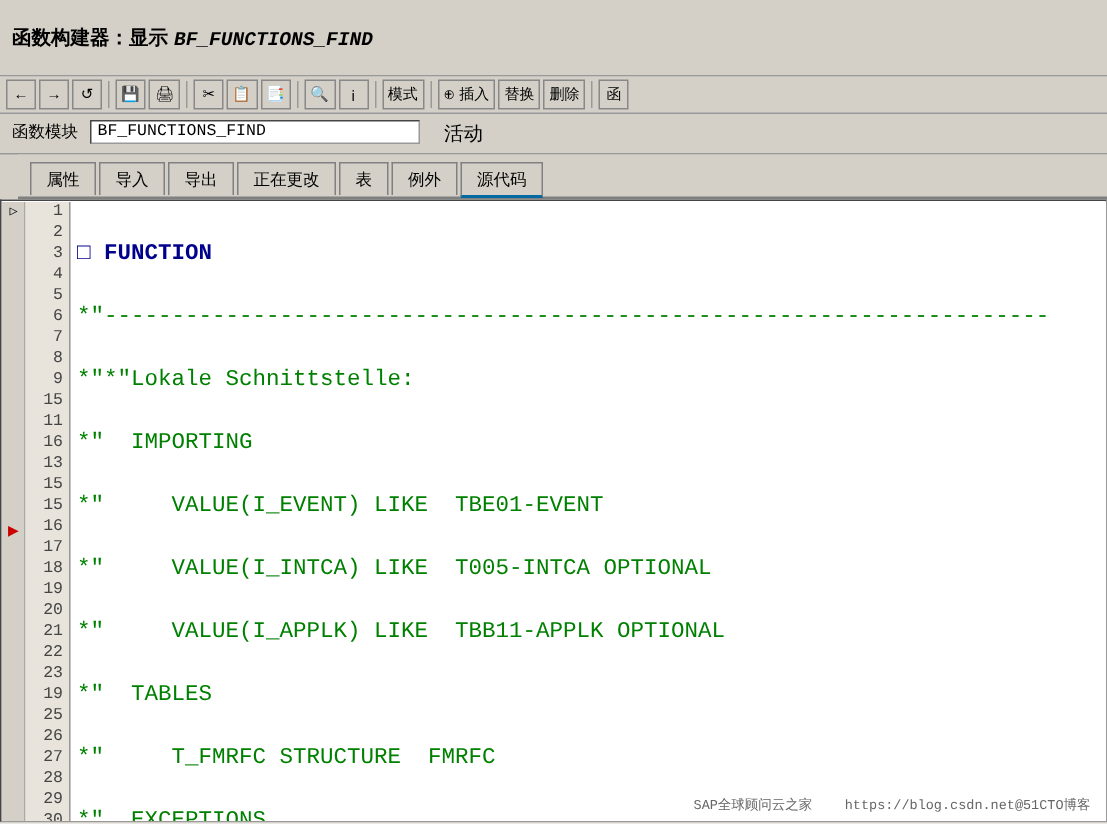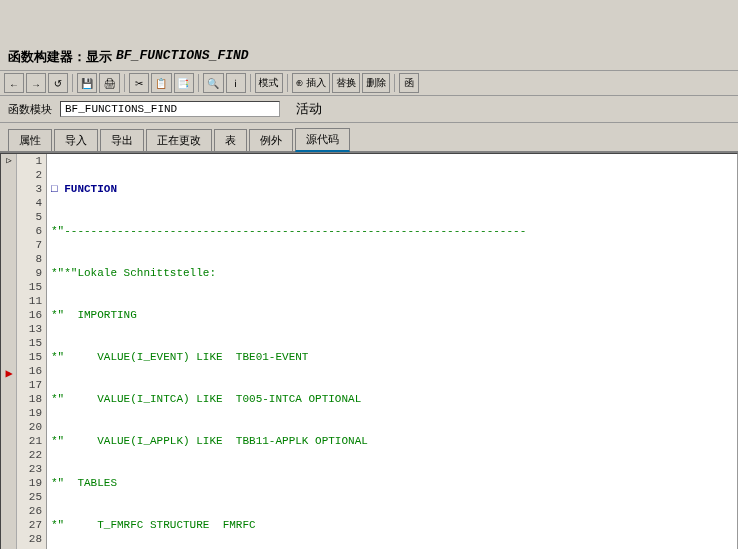--- a/index.html
+++ b/index.html
@@ -8,28 +8,27 @@
       font-size: 11px;
       background: #d4d0c8;
       width: 738px;
       height: 549px;
       overflow: hidden;
     }
 
     
     .title-bar {
       background: #d4d0c8;
-      padding: 4px 8px;
+      padding: 16px 8px;
       font-size: 13px;
       font-weight: bold;
       border-bottom: 1px solid #999;
       display: flex;
-      align-items: flex-start;
+      align-items: flex-end;
       gap: 4px;
-      margin-top: 44px;
     }
     .title-bar .italic-bold {
       font-style: italic;
       font-weight: bold;
     }
 
     
     .toolbar {
       background: #d4d0c8;
       padding: 2px 4px;
@@ -56,21 +55,21 @@
       height: 18px;
       background: #999;
       margin: 0 2px;
     }
 
     
     .module-bar {
       background: #d4d0c8;
       padding: 4px 8px;
       display: flex;
-      align-items: center;
+      align-items: flex-start;
       gap: 8px;
       border-bottom: 1px solid #999;
     }
     .module-label {
       font-size: 11px;
       font-weight: normal;
     }
     .module-input {
       background: white;
       border: 1px inset #999;
@@ -81,23 +80,24 @@
     }
     .active-label {
       font-size: 13px;
       margin-left: 8px;
     }
 
     
     .tabs {
       background: #d4d0c8;
       display: flex;
-      align-items: center;
+      align-items: flex-start;
       padding: 4px 8px 0;
       border-bottom: 2px solid #808080;
+      margin-left: 12px;
     }
     .tab {
       background: #d4d0c8;
       border: 1px solid #808080;
       border-bottom: none;
       padding: 3px 10px;
       font-size: 11px;
       cursor: pointer;
       margin-right: 2px;
       position: relative;
@@ -138,21 +138,21 @@
       line-height: 14px;
       display: block;
       cursor: pointer;
     }
 
     .code-content {
       flex: 1;
       padding: 0 4px;
       overflow: auto;
       white-space: pre;
-      font-size: 11px;
+      font-size: 15px;
       font-family: 'Courier New', Courier, monospace;
       line-height: 14px;
     }
 
     .code-line {
       height: 14px;
       line-height: 14px;
       display: flex;
       align-items: center;
     }
@@ -365,13 +365,18 @@
       
       
       
       
       
       
       
     </div>
   </div>
 
+  <div class="watermark">
+    <span>SAP全球顾问云之家</span>
+    &nbsp;&nbsp;
+    <span>https://blog.csdn.net@51CTO博客</span>
+  </div>
 </div>
 
 </body></html>

